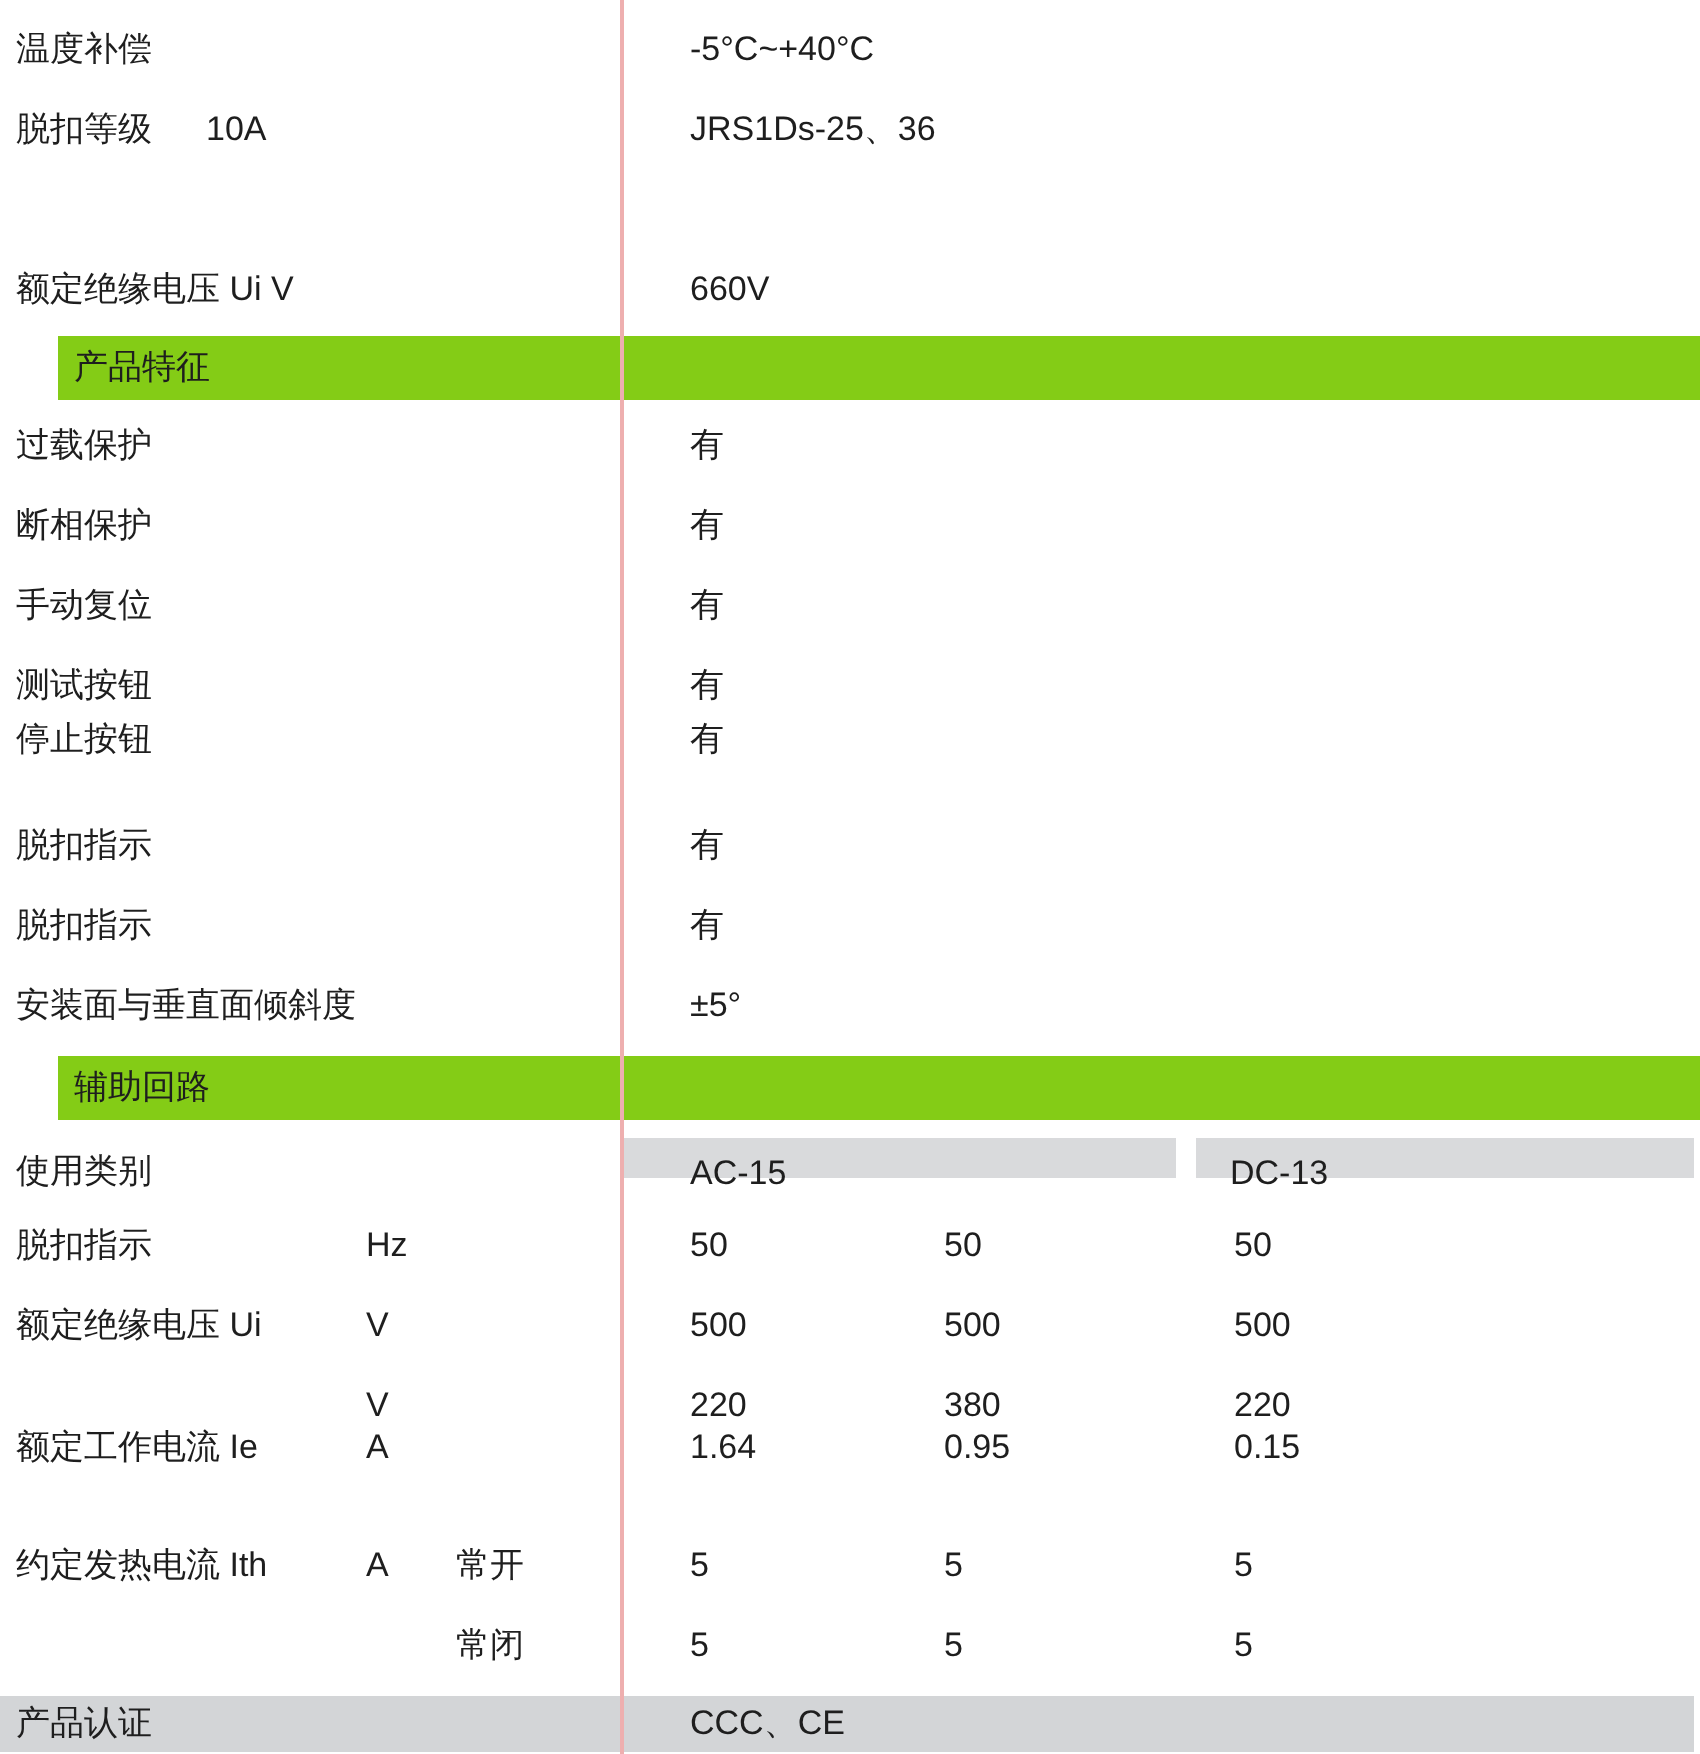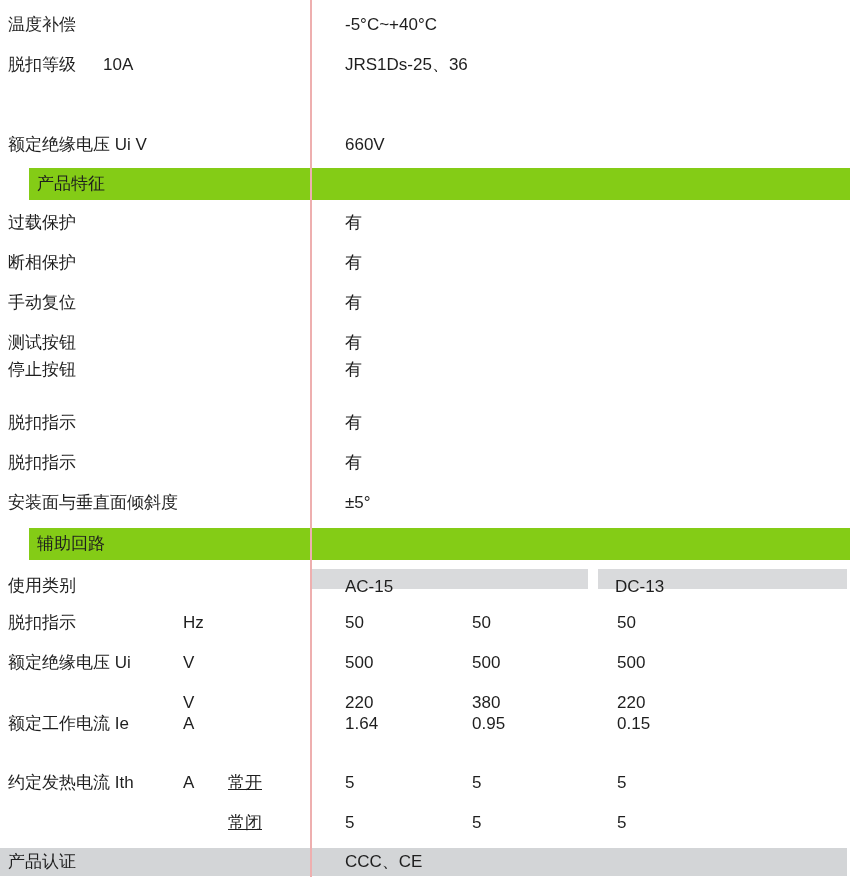--- a/index.html
+++ b/index.html
@@ -8,21 +8,21 @@
     font-family:"Liberation Sans","DejaVu Sans",sans-serif;
     font-size:17px; color:#1e1e1e; overflow:hidden;
   }
   .vline { position:absolute; left:310px; top:0; width:2px; height:877px;
            background:#eeafaf; z-index:9; }
   .r { position:absolute; left:0; width:850px; height:40px; line-height:40px; }
   .r span { position:absolute; top:0; white-space:nowrap; }
   .lb { left:8px; }
   .sb { left:103px; }
   .un { left:183px; }
-  .cd { left:228px;text-decoration:underline; }
+  .cd { left:228px; }
   .v1 { left:345px; }
   .v2 { left:472px; }
   .v3 { left:617px; }
   .bar { position:absolute; left:0; width:847px; height:32px; line-height:32px;
          background:#84cc16;margin-left:29px; }
   .bar span { position:absolute; top:0; left:8px; white-space:nowrap; }
   .cert { position:absolute; left:0; top:848px; width:847px; height:28px;
           line-height:28px; background:#d3d5d7; }
   .cert span { position:absolute; top:0; white-space:nowrap; }
   .cell { position:absolute; top:569px; height:20px; line-height:36px;

